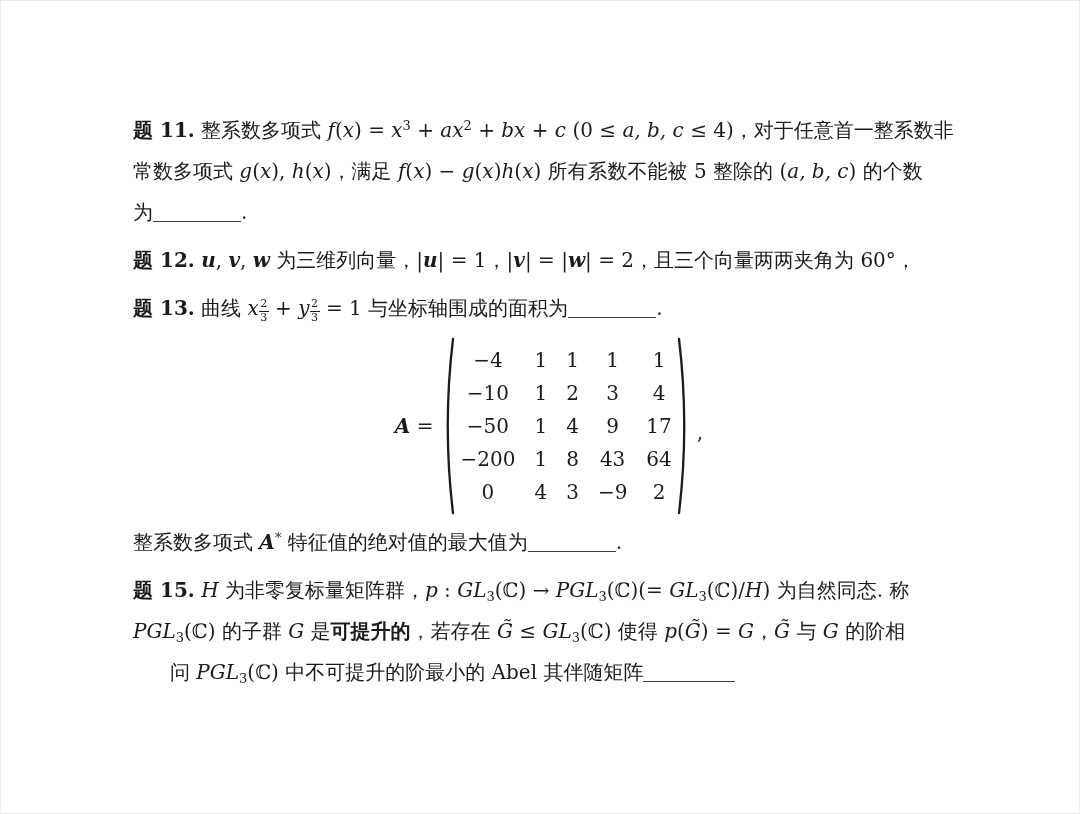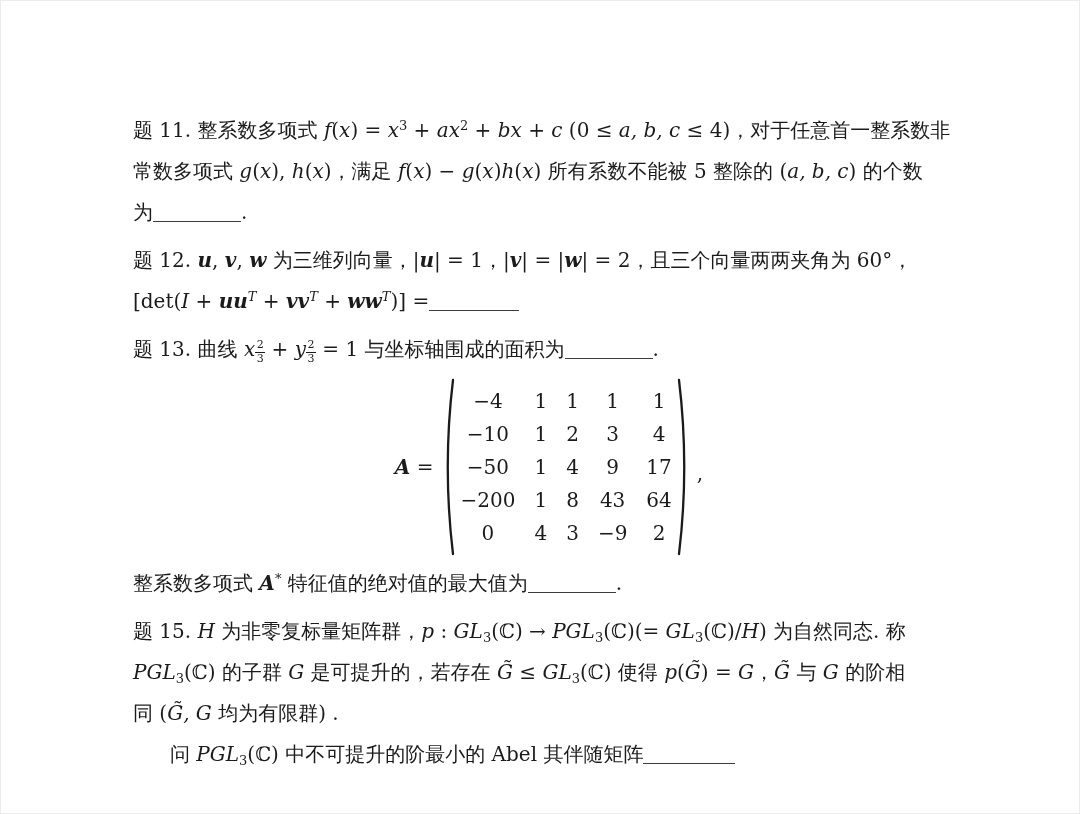--- a/index.html
+++ b/index.html
@@ -5,21 +5,21 @@
   html,body{margin:0;padding:0;background:#ffffff;}
   .page{
     position:relative;width:1080px;height:814px;background:#ffffff;
     color:#1b1b1b;font-family:"DejaVu Serif","Liberation Serif",serif;
     overflow:hidden;box-shadow:inset 0 0 0 1px #ececec;
   }
   .content{position:absolute;left:133px;top:110px;width:832px;}
   .q{margin:0 0 7px 0;}
   .line{font-size:20px;line-height:41px;white-space:nowrap;}
   .t{font-style:normal;}
-  .b{font-weight:normal;}
+  .b{font-weight:bold;}
   .i{font-style:italic;}
   .bi{font-style:italic;font-weight:bold;}
   .sup{font-size:13px;position:relative;top:-0.55em;line-height:0;}
   .sub{font-size:13px;position:relative;top:0.28em;line-height:0;}
   .fr{display:inline-flex;flex-direction:column;align-items:center;
       font-size:11px;line-height:1.15;vertical-align:8px;font-style:normal;}
   .fr .fn{border-bottom:1px solid #1b1b1b;padding:0 1.5px;}
   .blank{display:inline-block;border-bottom:1.4px solid #3c3c3c;height:14px;vertical-align:-3px;}
   
   .mxwrap{display:flex;justify-content:center;align-items:center;margin:6px 0 6px 0;}
@@ -35,21 +35,20 @@
 
 <div class="page">
   <div class="content" id="questions">
       <div class="q">
         <div class="line"><span class="b">题 11.</span><span class="t"> 整系数多项式 </span><span class="i">f</span><span class="t">(</span><span class="i">x</span><span class="t">) = </span><span class="i">x</span><span class="sup">3</span><span class="t"> + </span><span class="i">ax</span><span class="sup">2</span><span class="t"> + </span><span class="i">bx</span><span class="t"> + </span><span class="i">c</span><span class="t"> (0 ≤ </span><span class="i">a, b, c</span><span class="t"> ≤ 4)，对于任意首一整系数非</span></div>
         <div class="line"><span class="t">常数多项式 </span><span class="i">g</span><span class="t">(</span><span class="i">x</span><span class="t">), </span><span class="i">h</span><span class="t">(</span><span class="i">x</span><span class="t">)，满足 </span><span class="i">f</span><span class="t">(</span><span class="i">x</span><span class="t">) − </span><span class="i">g</span><span class="t">(</span><span class="i">x</span><span class="t">)</span><span class="i">h</span><span class="t">(</span><span class="i">x</span><span class="t">) 所有系数不能被 5 整除的 (</span><span class="i">a, b, c</span><span class="t">) 的个数</span></div>
         <div class="line"><span class="t">为</span><span class="blank" style="width: 88px;"></span><span class="t">.</span></div>
       </div>
       <div class="q">
         <div class="line"><span class="b">题 12.</span><span class="t"> </span><span class="bi">u</span><span class="t">, </span><span class="bi">v</span><span class="t">, </span><span class="bi">w</span><span class="t"> 为三维列向量，|</span><span class="bi">u</span><span class="t">| = 1，|</span><span class="bi">v</span><span class="t">| = |</span><span class="bi">w</span><span class="t">| = 2，且三个向量两两夹角为 60°，</span></div>
-        <div class="line"><span class="t">[det(</span><span class="i">I</span><span class="t"> + </span><span class="bi">uu</span><span class="sup i">T</span><span class="t"> + </span><span class="bi">vv</span><span class="sup i">T</span><span class="t"> + </span><span class="bi">ww</span><span class="sup i">T</span><span class="t">)] =</span><span class="blank" style="width: 90px;"></span></div>
       </div>
       <div class="q">
         <div class="line"><span class="b">题 13.</span><span class="t"> 曲线 </span><span class="i">x</span><span class="fr">
             <span class="fn">2</span>
             <span class="fd">3</span>
           </span><span class="t"> + </span><span class="i">y</span><span class="fr">
             <span class="fn">2</span>
             <span class="fd">3</span>
           </span><span class="t"> = 1 与坐标轴围成的面积为</span><span class="blank" style="width: 88px;"></span><span class="t">.</span></div>
       </div>
@@ -93,17 +92,16 @@
               <path d="M2,3 Q12.5,90 2,177" fill="none" stroke="#1b1b1b" stroke-width="2.3" stroke-linecap="round"></path>
             </svg>
           </span>
           <span class="mxcomma">,</span>
         </div>
         <div class="line"><span class="t">整系数多项式 </span><span class="bi">A</span><span class="sup">*</span><span class="t"> 特征值的绝对值的最大值为</span><span class="blank" style="width: 88px;"></span><span class="t">.</span></div>
       </div>
       <div class="q">
         <div class="line"><span class="b">题 15.</span><span class="t"> </span><span class="i">H</span><span class="t"> 为非零复标量矩阵群，</span><span class="i">p</span><span class="t"> : </span><span class="i">GL</span><span class="sub">3</span><span class="t">(ℂ) → </span><span class="i">PGL</span><span class="sub">3</span><span class="t">(ℂ)(= </span><span class="i">GL</span><span class="sub">3</span><span class="t">(ℂ)/</span><span class="i">H</span><span class="t">) 为自然同态. 称</span></div>
         <div class="line"><span class="i">PGL</span><span class="sub">3</span><span class="t">(ℂ) 的子群 </span><span class="i">G</span><span class="t"> 是</span><span class="b">可提升的</span><span class="t">，若存在 </span><span class="i">G̃</span><span class="t"> ≤ </span><span class="i">GL</span><span class="sub">3</span><span class="t">(ℂ) 使得 </span><span class="i">p</span><span class="t">(</span><span class="i">G̃</span><span class="t">) = </span><span class="i">G</span><span class="t">，</span><span class="i">G̃</span><span class="t"> 与 </span><span class="i">G</span><span class="t"> 的阶相</span></div>
-        <div class="line"><span class="t">同 (</span><span class="i">G̃, G</span><span class="t"> 均为有限群) .</span></div>
         <div class="line indent1"><span class="t">问 </span><span class="i">PGL</span><span class="sub">3</span><span class="t">(ℂ) 中不可提升的阶最小的 Abel 其伴随矩阵</span><span class="blank" style="width: 92px;"></span></div>
       </div>
     </div>
 </div>
 
 </body></html>

